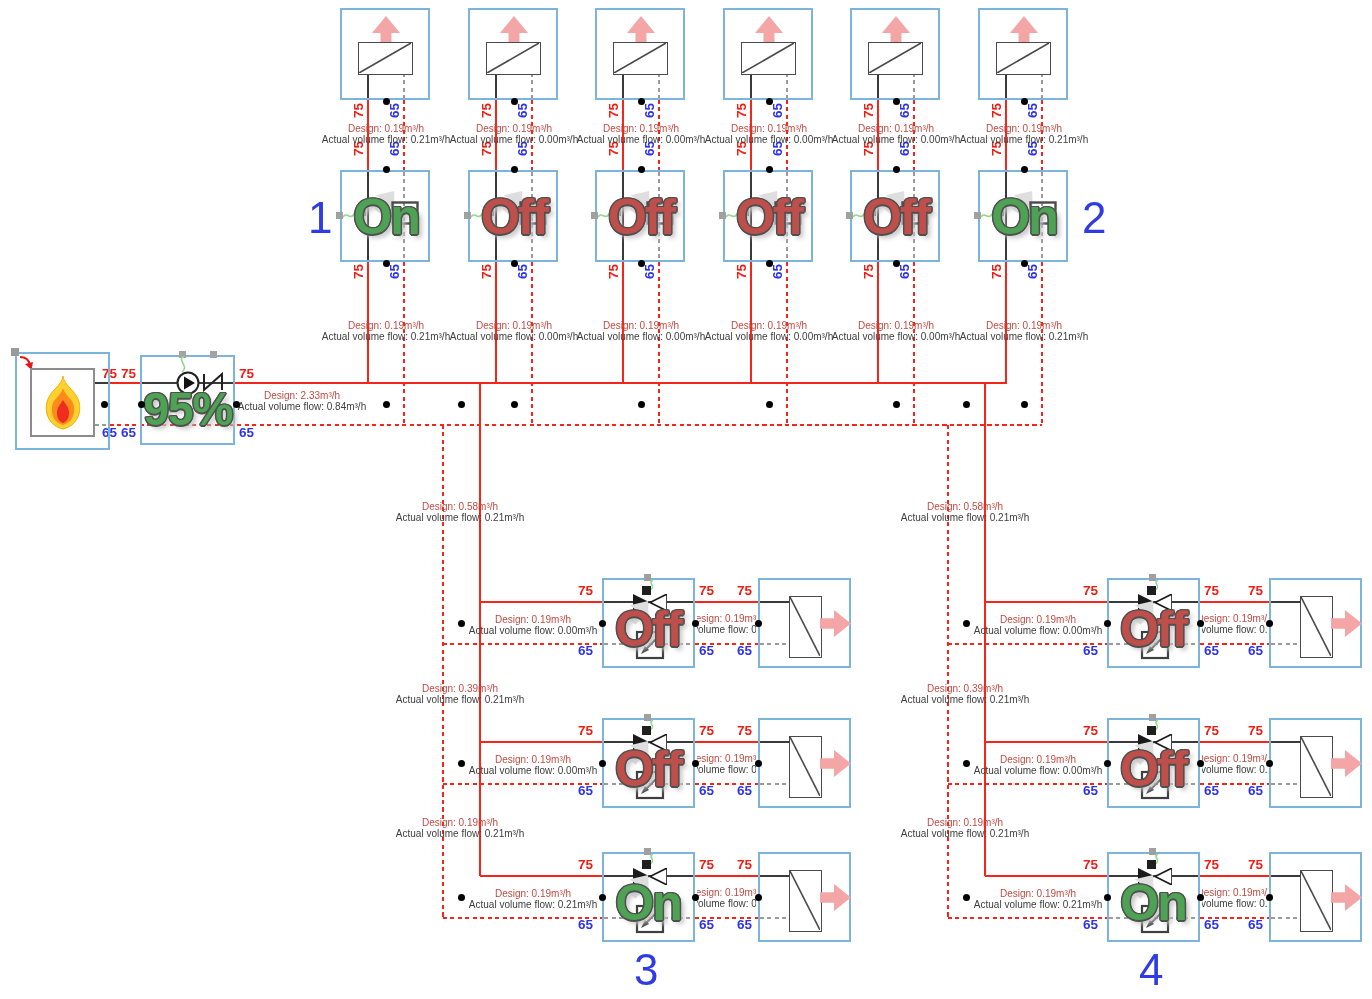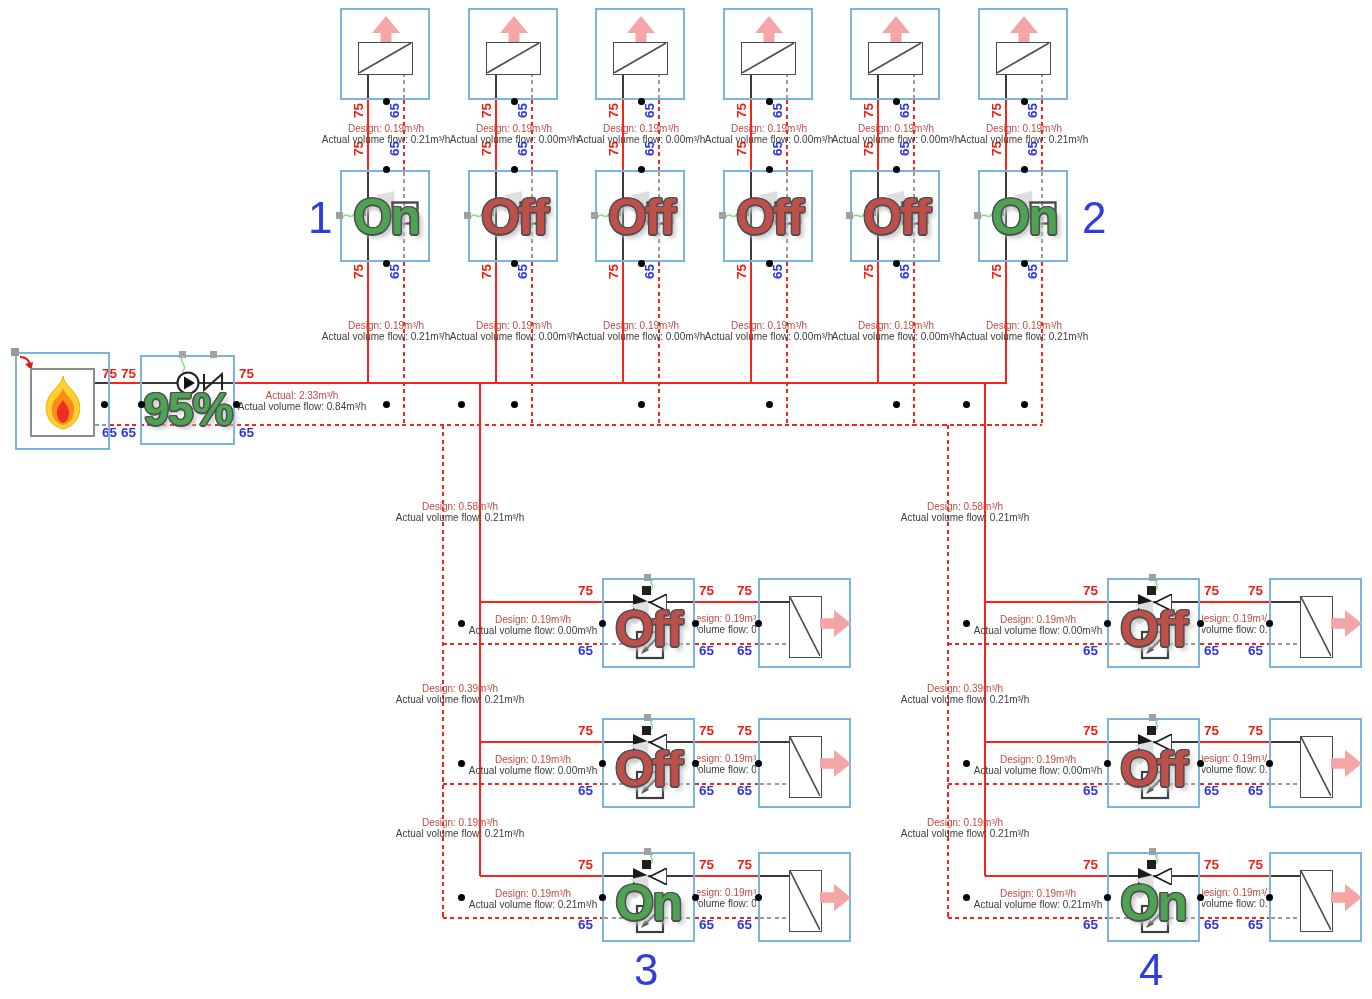--- a/index.html
+++ b/index.html
@@ -75,21 +75,21 @@
     </svg>
   </div>
   <div class="icon" style="left:202px;top:372px">
     <svg width="22" height="20" viewBox="0 0 22 20">
       <path d="M2 2 L2 18 L20 2 L20 18" fill="none" stroke="#222222" stroke-width="2"></path>
     </svg>
   </div>
   <div class="state pump-state" style="left:130px;top:386px;width:116px;color:#4ea253">95%</div>
 
   <div class="flow" style="left:302px;top:391px">
-    <div class="d">Actual: 2.33m³/h</div>
+    <div class="d">Design: 2.33m³/h</div>
     <div class="a">Actual volume flow: 0.84m³/h</div>
   </div>
 
 <div class="ln" style="left: 95px; top: 382px; width: 15px; height: 2px; background: rgb(58, 58, 58);"></div>
     <div class="ln" style="left: 95px; top: 424px; width: 15px; height: 2px; background: repeating-linear-gradient(90deg, rgb(154, 154, 154) 0px, rgb(154, 154, 154) 4px, transparent 4px, transparent 7.5px);"></div>
     <div class="ln" style="left: 110px; top: 382px; width: 30px; height: 2px; background: rgb(245, 37, 26);"></div>
     <div class="ln" style="left: 142px; top: 382px; width: 91px; height: 2px; background: rgb(58, 58, 58);"></div>
     <div class="ln" style="left: 235px; top: 382px; width: 772px; height: 2px; background: rgb(245, 37, 26);"></div>
     <div class="ln" style="left: 110px; top: 424px; width: 932px; height: 2px; background: repeating-linear-gradient(90deg, rgb(245, 37, 26) 0px, rgb(245, 37, 26) 4px, transparent 4px, transparent 7.5px);"></div>
     <div class="dot" style="left: 100.5px; top: 400.5px;"></div>

